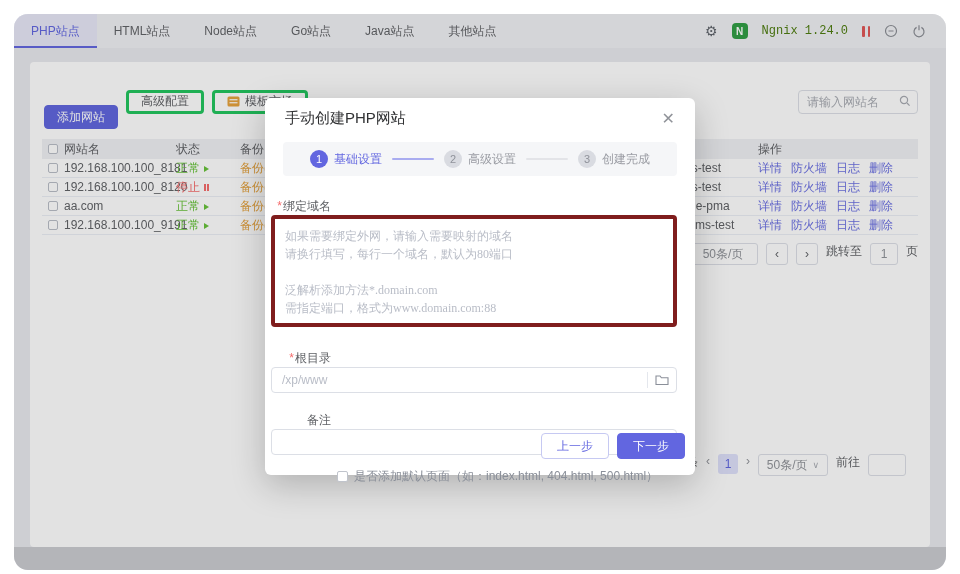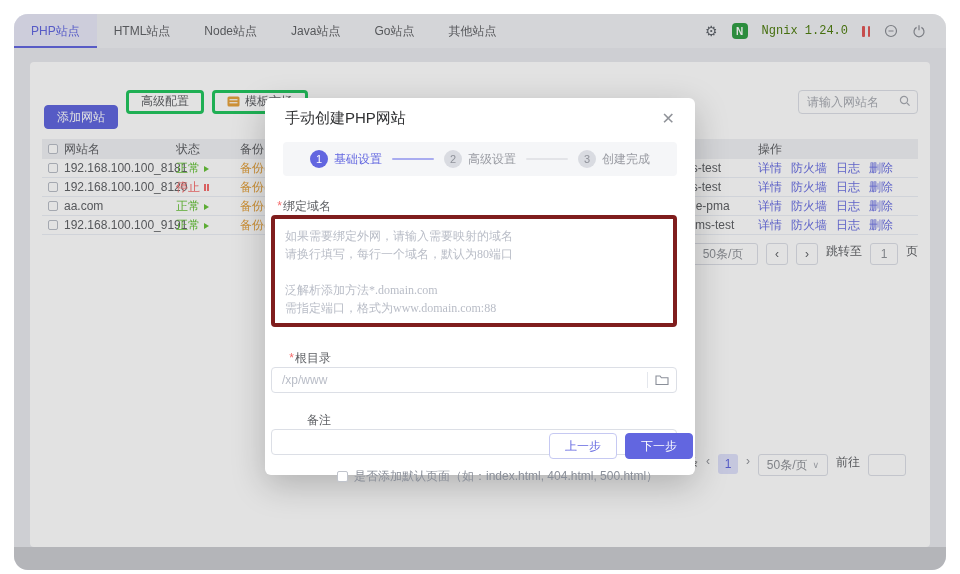--- a/index.html
+++ b/index.html
@@ -95,36 +95,36 @@
   textarea.inp::placeholder, input.inp::placeholder { color:#b9bdc7; }
   .inp-wrap { display:flex; align-items:center; height:26px; border:1px solid #dcdfe6; border-radius:4px; background:#fff; }
   .inp-wrap input { flex:1; border:0; outline:0; font-size:12px; color:#b9bdc7; padding:0 10px; background:transparent; }
   .inp-divider { width:1px; height:16px; background:#e4e7ed; }
   .folder-btn { width:28px; display:flex; align-items:center; justify-content:center; cursor:pointer; }
   input.inp { width:100%; height:26px; border:1px solid #dcdfe6; border-radius:4px; padding:0 10px;
               font-size:12px; color:#606266; outline:none; }
   .chk-row { display:flex; align-items:center; margin:2px 0 0 72px; gap:6px; }
   .chk { width:11px; height:11px; border:1px solid #c0c4cc; border-radius:2px; background:#fff; }
   .chk-label { font-size:12px; color:#8a8f99; }
-  .m-foot { position:absolute; right:2px; bottom:16px; display:flex; gap:8px;text-align:right; }
+  .m-foot { position:absolute; right:10px; bottom:16px; display:flex; gap:8px;text-align:right; }
   .mbtn { height:26px; padding:0 15px; border-radius:4px; font-size:12px; display:flex; align-items:center; cursor:pointer; }
   .mbtn.ghost { border:1px solid #c6c9f2; color:#6266e0; background:#fff; }
   .mbtn.primary { border:1px solid #6266e0; background:#6266e0; color:#fff; }
 </style>
 </head>
 <body>
 
 <div class="window">
 
   <div class="tabbar">
     <div class="tab active">PHP站点</div>
     <div class="tab">HTML站点</div>
     <div class="tab">Node站点</div>
+    <div class="tab">Go站点</div>
     <div class="tab">Java站点</div>
-    <div class="tab">Go站点</div>
     <div class="tab">其他站点</div>
     <div class="tabbar-right">
       <span class="gear">⚙</span>
       <span class="nginx-badge">N</span>
       <span class="nginx-label">Ngnix 1.24.0</span>
       <span class="pause-ic">
           <i></i>
           <i></i>
         </span>
       <span class="line-ic">

